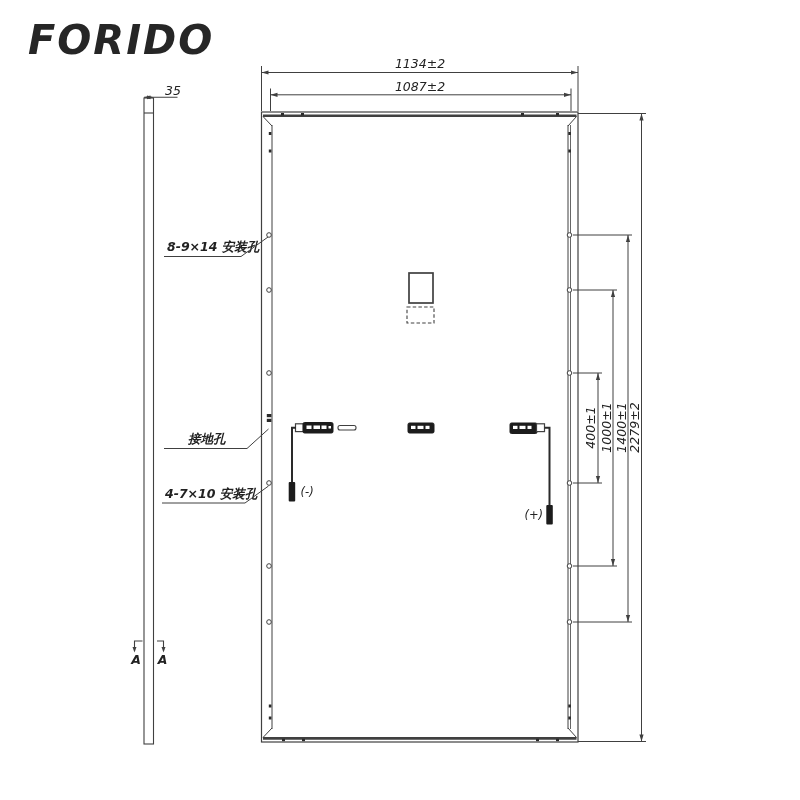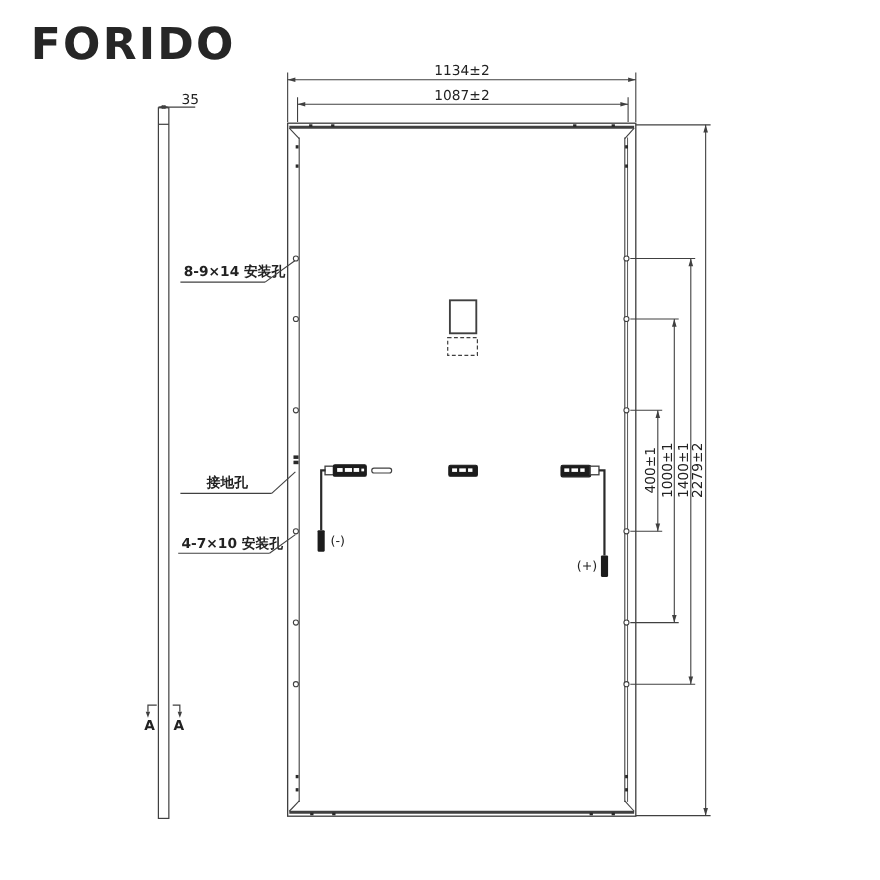--- a/index.html
+++ b/index.html
@@ -1,17 +1,17 @@
 <!DOCTYPE html>
 <html><head>
 <meta charset="utf-8">
 <style>
   html,body{margin:0;padding:0;background:#fff;}
   .canvas{position:relative;width:800px;height:800px;background:#fff;overflow:hidden;
-          font-family:"DejaVu Sans","Liberation Sans",sans-serif;}
+          font-family:"DejaVu Sans","Liberation Sans",sans-serif;font-style:italic;}
   svg text{fill:#222;}
   .dimtxt{font-size:12.5px;}
   .callout{font-size:12.5px;font-weight:600;}
   .signtxt{font-size:11.5px;}
   .sectxt{font-size:12.5px;font-weight:700;}
   .logo{font-size:40px;font-weight:900;letter-spacing:2px;fill:#262626;}
 </style>
 </head>
 <body>
 

